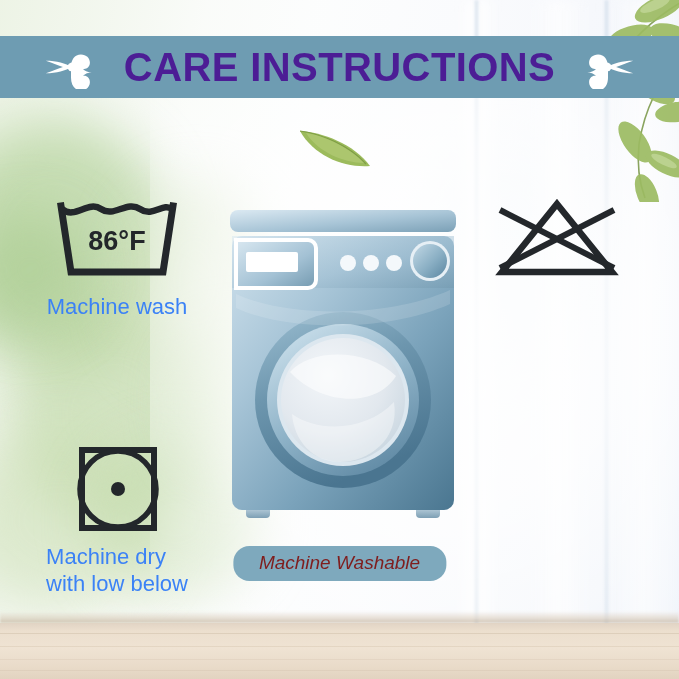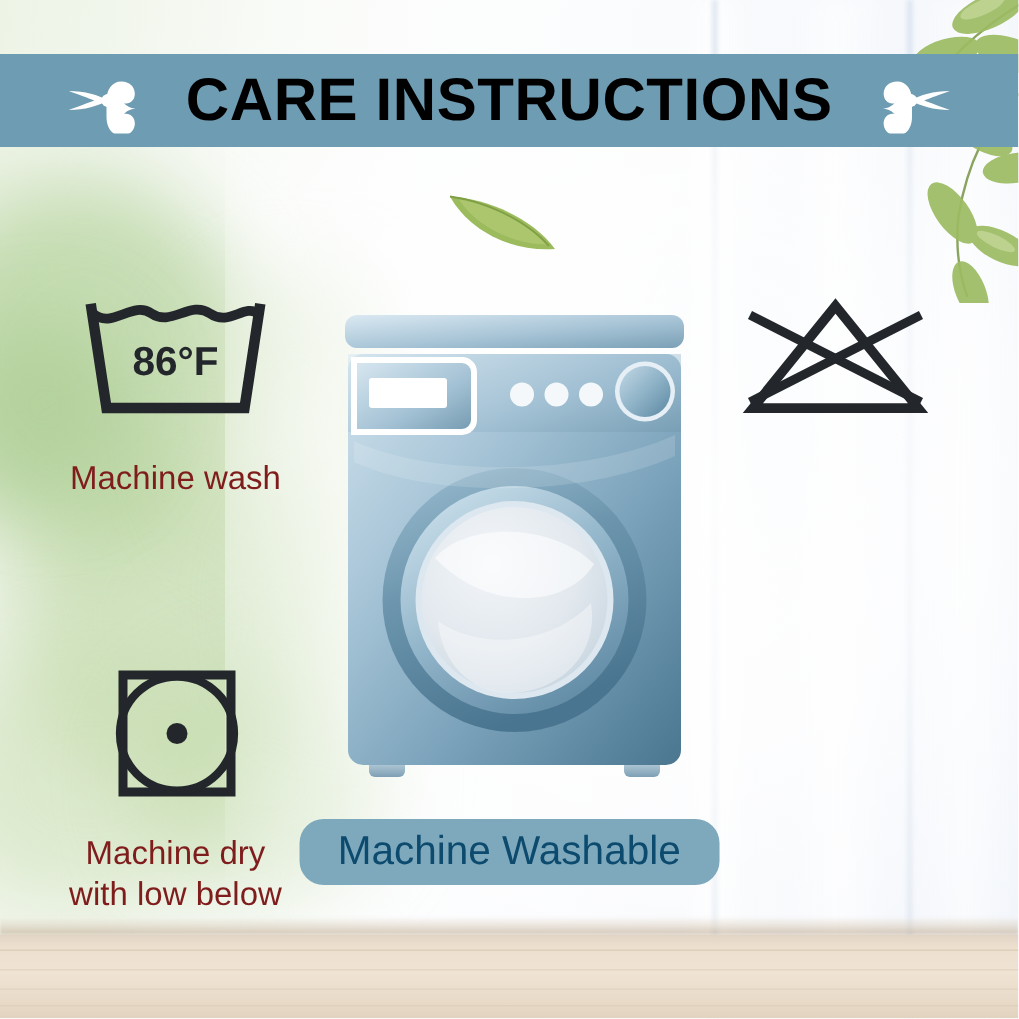--- a/index.html
+++ b/index.html
@@ -113,21 +113,21 @@
     left: 0; right: 0;
     top: 36px;
     height: 62px;
     background: #6e9cb2;
     display: flex;
     align-items: center;
     justify-content: center;
     gap: 26px;
   }
   .banner-title {
-    color: #000000;
+    color: #4c1d95;
     font-size: 40px;
     font-weight: bold;
     letter-spacing: 0.4px;
     line-height: 1;
     white-space: nowrap;
     font-family: "Liberation Sans", sans-serif;
   }
   .ornament { width: 54px; height: 44px; flex: none; }
   .ornament.flip { transform: scaleX(-1); }
 
@@ -139,43 +139,44 @@
     flex-direction: column;
     align-items: center;
   }
   .care-item.tl { left: 12px;  top: 196px; }
   .care-item.tr { left: 452px; top: 196px; }
   .care-item.bl { left: 12px;  top: 446px; }
   .care-item.br { left: 452px; top: 446px; }
 
   .symbol { height: 86px; display: flex; align-items: center; justify-content: center; }
   .care-label {
-    margin-top: 24px;
-    text-align: center;
-    color: #7f1d1d;
+    margin-top: 12px;
+    text-align: left;
+    color: #3b82f6;
     font-size: 22px;
     line-height: 1.22;
     font-family: "Liberation Sans", sans-serif;
   }
   .care-label .l2 { display: block; }
 
   
   .washer { position: absolute; left: 228px; top: 208px; width: 230px; height: 330px; }
   .badge {
     position: absolute;
     left: 50%;
     transform: translateX(-50%);
     top: 546px;
     background: #7ea9bd;
-    color: #0c4a6e;
-    font-size: 27px;
+    color: #7f1d1d;
+    font-size: 19px;
     padding: 6px 26px 7px;
     border-radius: 16px;
     white-space: nowrap;
     font-family: "Liberation Sans", sans-serif;
+    font-style: italic;
   }
 </style>
 </head>
 <body>
 
 <div class="canvas">
 
   <div class="bg-base"></div>
   <div class="bokeh b1"></div>
   <div class="bokeh b2"></div>

